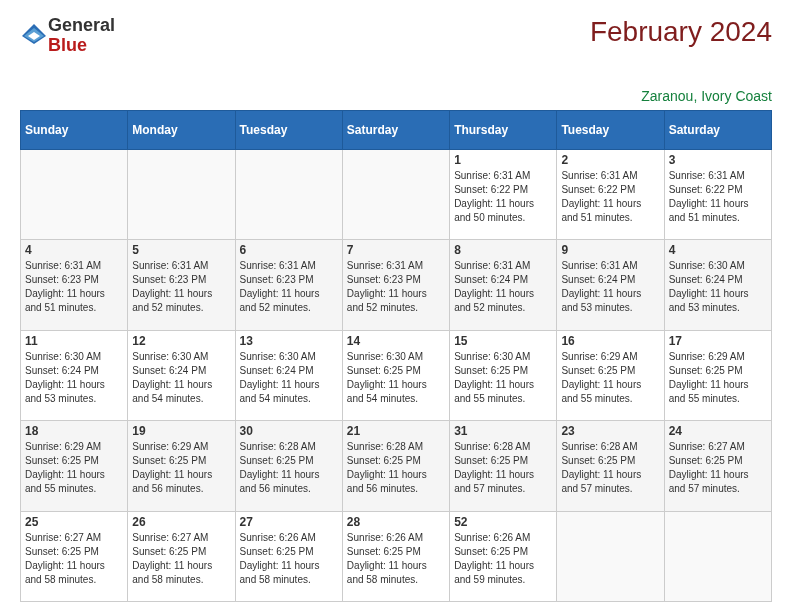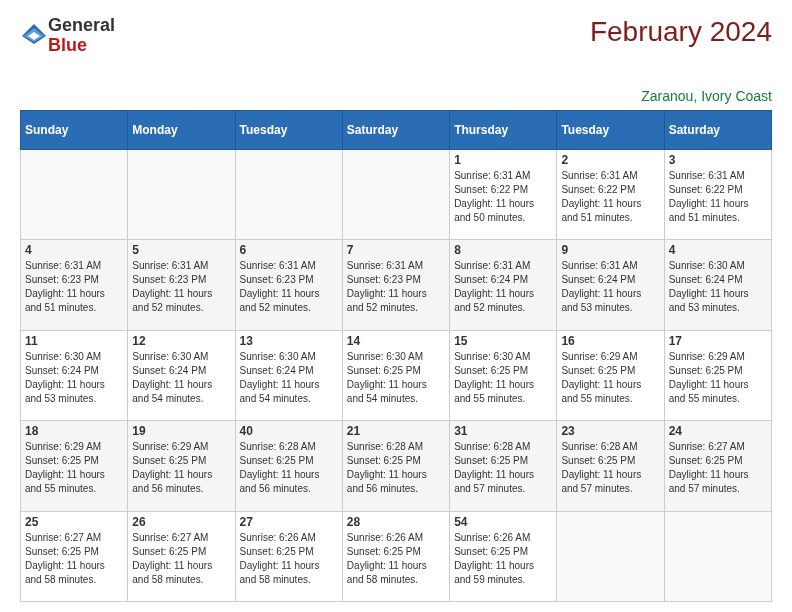--- a/index.html
+++ b/index.html
@@ -257,21 +257,21 @@
 Sunset: 6:25 PM
 Daylight: 11 hours and 55 minutes.</div>
           </td>
           <td>
             <span class="day-num">19</span>
             <div class="day-info" style="white-space: pre-line;">Sunrise: 6:29 AM
 Sunset: 6:25 PM
 Daylight: 11 hours and 56 minutes.</div>
           </td>
           <td>
-            <span class="day-num">40</span>
+            <span class="day-num">30</span>
             <div class="day-info" style="white-space: pre-line;">Sunrise: 6:28 AM
 Sunset: 6:25 PM
 Daylight: 11 hours and 56 minutes.</div>
           </td>
           <td>
             <span class="day-num">21</span>
             <div class="day-info" style="white-space: pre-line;">Sunrise: 6:28 AM
 Sunset: 6:25 PM
 Daylight: 11 hours and 56 minutes.</div>
           </td>
@@ -313,21 +313,21 @@
 Sunset: 6:25 PM
 Daylight: 11 hours and 58 minutes.</div>
           </td>
           <td>
             <span class="day-num">28</span>
             <div class="day-info" style="white-space: pre-line;">Sunrise: 6:26 AM
 Sunset: 6:25 PM
 Daylight: 11 hours and 58 minutes.</div>
           </td>
           <td>
-            <span class="day-num">54</span>
+            <span class="day-num">52</span>
             <div class="day-info" style="white-space: pre-line;">Sunrise: 6:26 AM
 Sunset: 6:25 PM
 Daylight: 11 hours and 59 minutes.</div>
           </td>
           <td class="empty"></td>
           <td class="empty"></td>
         </tr>
       </tbody>
   </table>
 </div>

